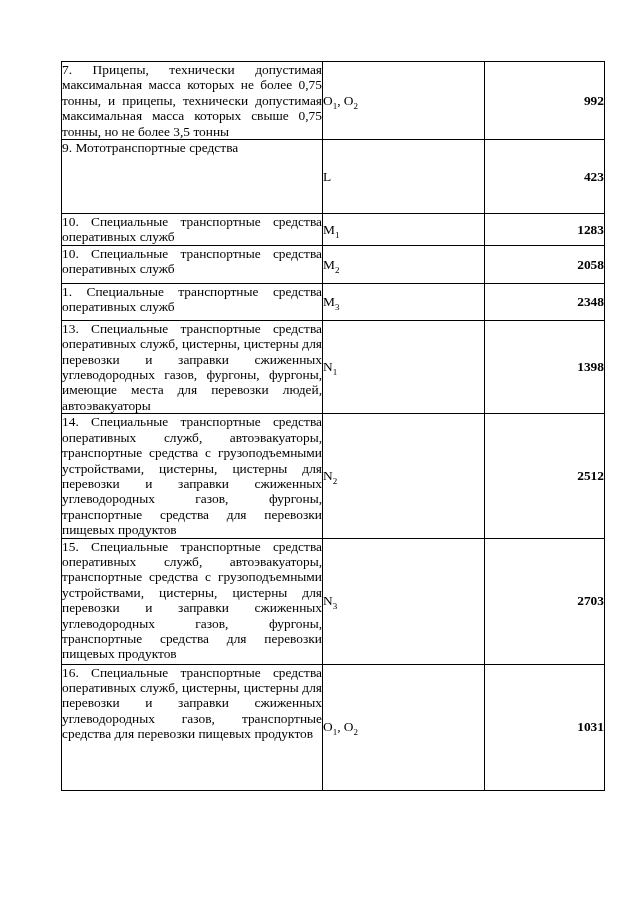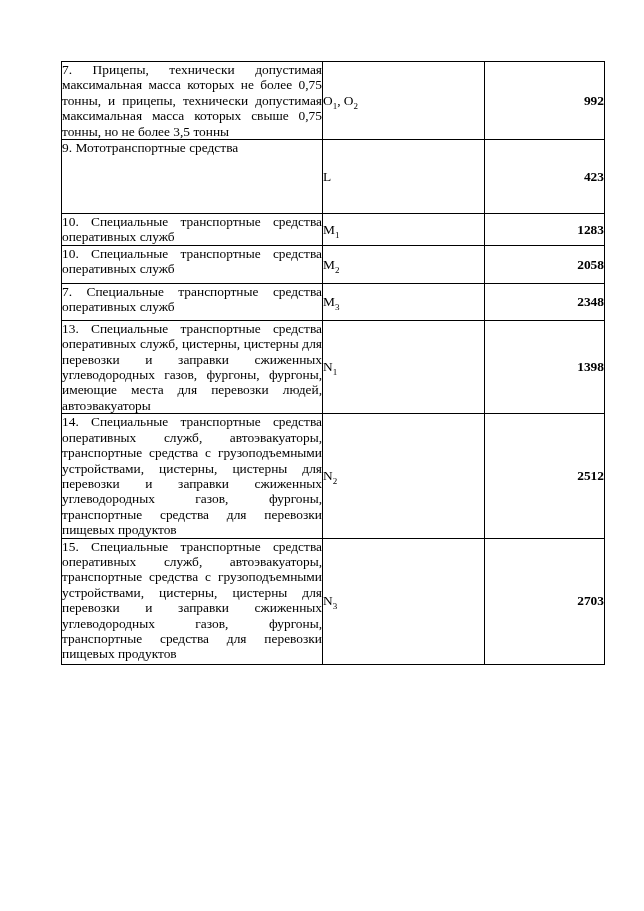--- a/index.html
+++ b/index.html
@@ -94,21 +94,21 @@
       <td class="val">1283</td>
     </tr>
 
     <tr>
       <td class="desc">10. Специальные транспортные средства оперативных служб</td>
       <td class="cat">M<sub>2</sub></td>
       <td class="val">2058</td>
     </tr>
 
     <tr>
-      <td class="desc">7. Специальные транспортные средства оперативных служб</td>
+      <td class="desc">1. Специальные транспортные средства оперативных служб</td>
       <td class="cat">M<sub>3</sub></td>
       <td class="val">2348</td>
     </tr>
 
     <tr>
       <td class="desc">13. Специальные транспортные средства оперативных служб, цистерны, цистерны для перевозки и заправки сжиженных углеводородных газов, фургоны, фургоны, имеющие места для перевозки людей, автоэвакуаторы</td>
       <td class="cat">N<sub>1</sub></td>
       <td class="val">1398</td>
     </tr>
 
@@ -117,16 +117,21 @@
       <td class="cat">N<sub>2</sub></td>
       <td class="val">2512</td>
     </tr>
 
     <tr>
       <td class="desc">15. Специальные транспортные средства оперативных служб, автоэвакуаторы, транспортные средства с грузоподъемными устройствами, цистерны, цистерны для перевозки и заправки сжиженных углеводородных газов, фургоны, транспортные средства для перевозки пищевых продуктов</td>
       <td class="cat">N<sub>3</sub></td>
       <td class="val">2703</td>
     </tr>
 
+    <tr>
+      <td class="desc">16. Специальные транспортные средства оперативных служб, цистерны, цистерны для перевозки и заправки сжиженных углеводородных газов, транспортные средства для перевозки пищевых продуктов</td>
+      <td class="cat">O<sub>1</sub>, O<sub>2</sub></td>
+      <td class="val">1031</td>
+    </tr>
   </tbody>
   </table>
 
 </div>
 
 </body></html>

